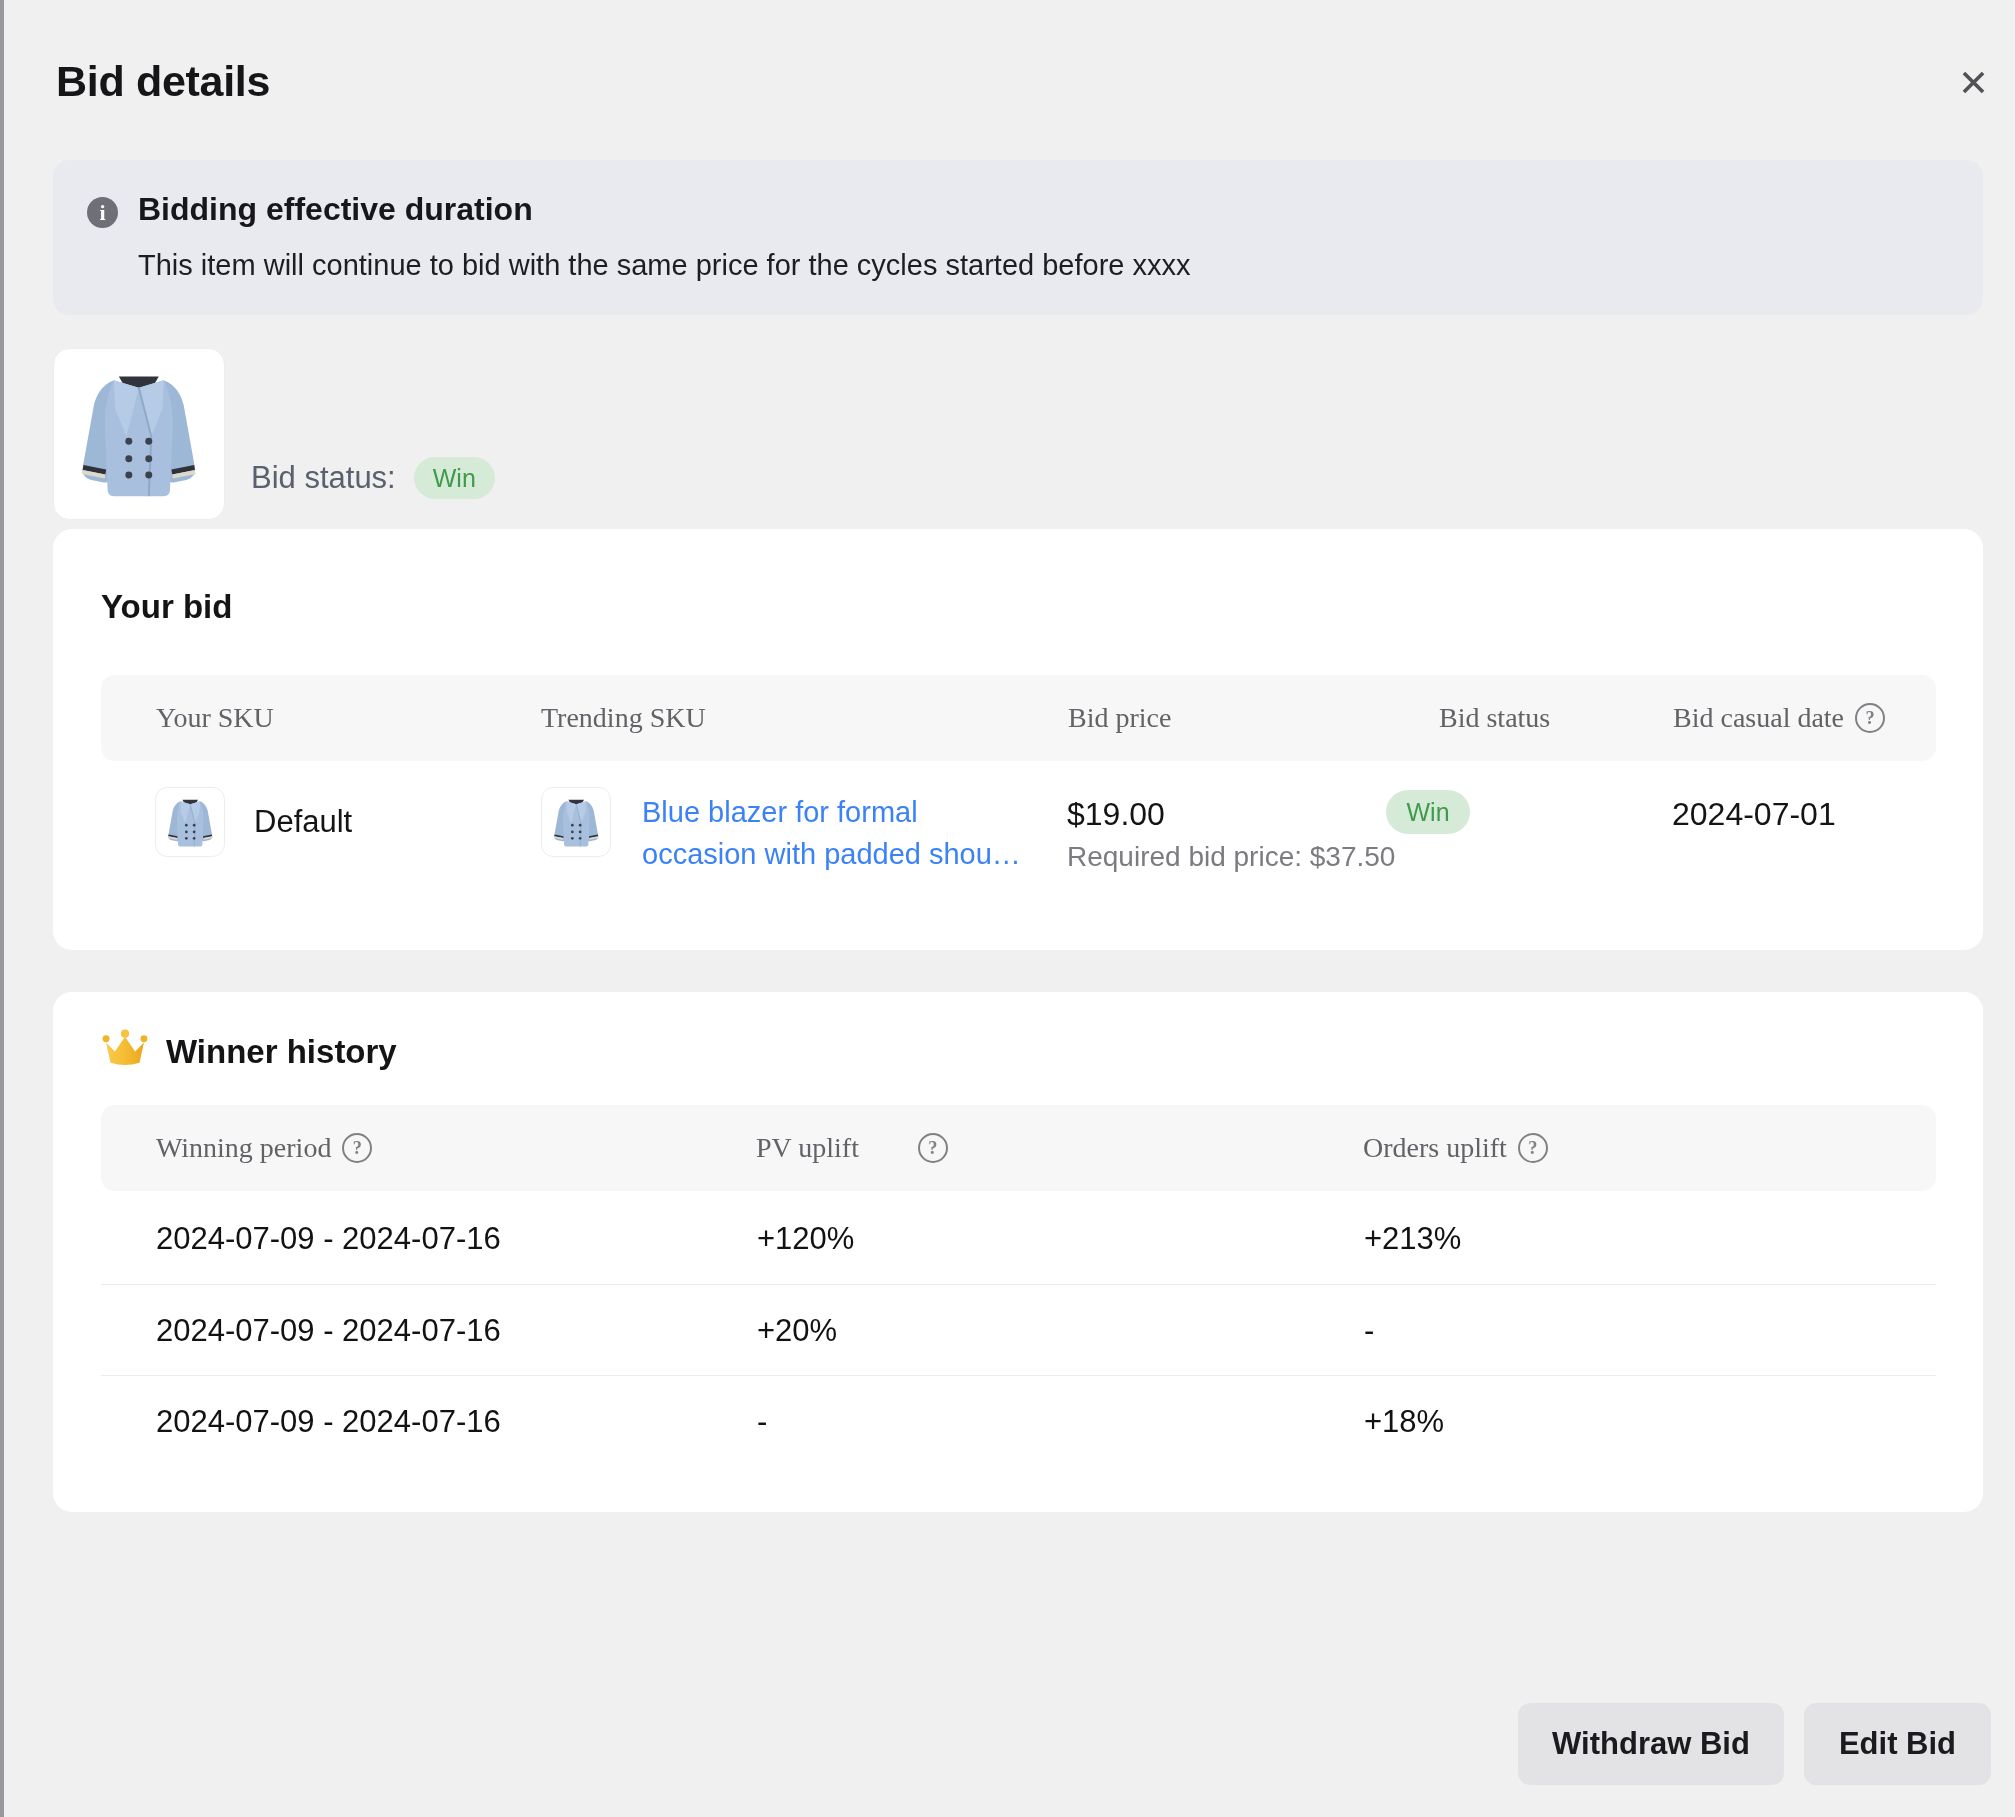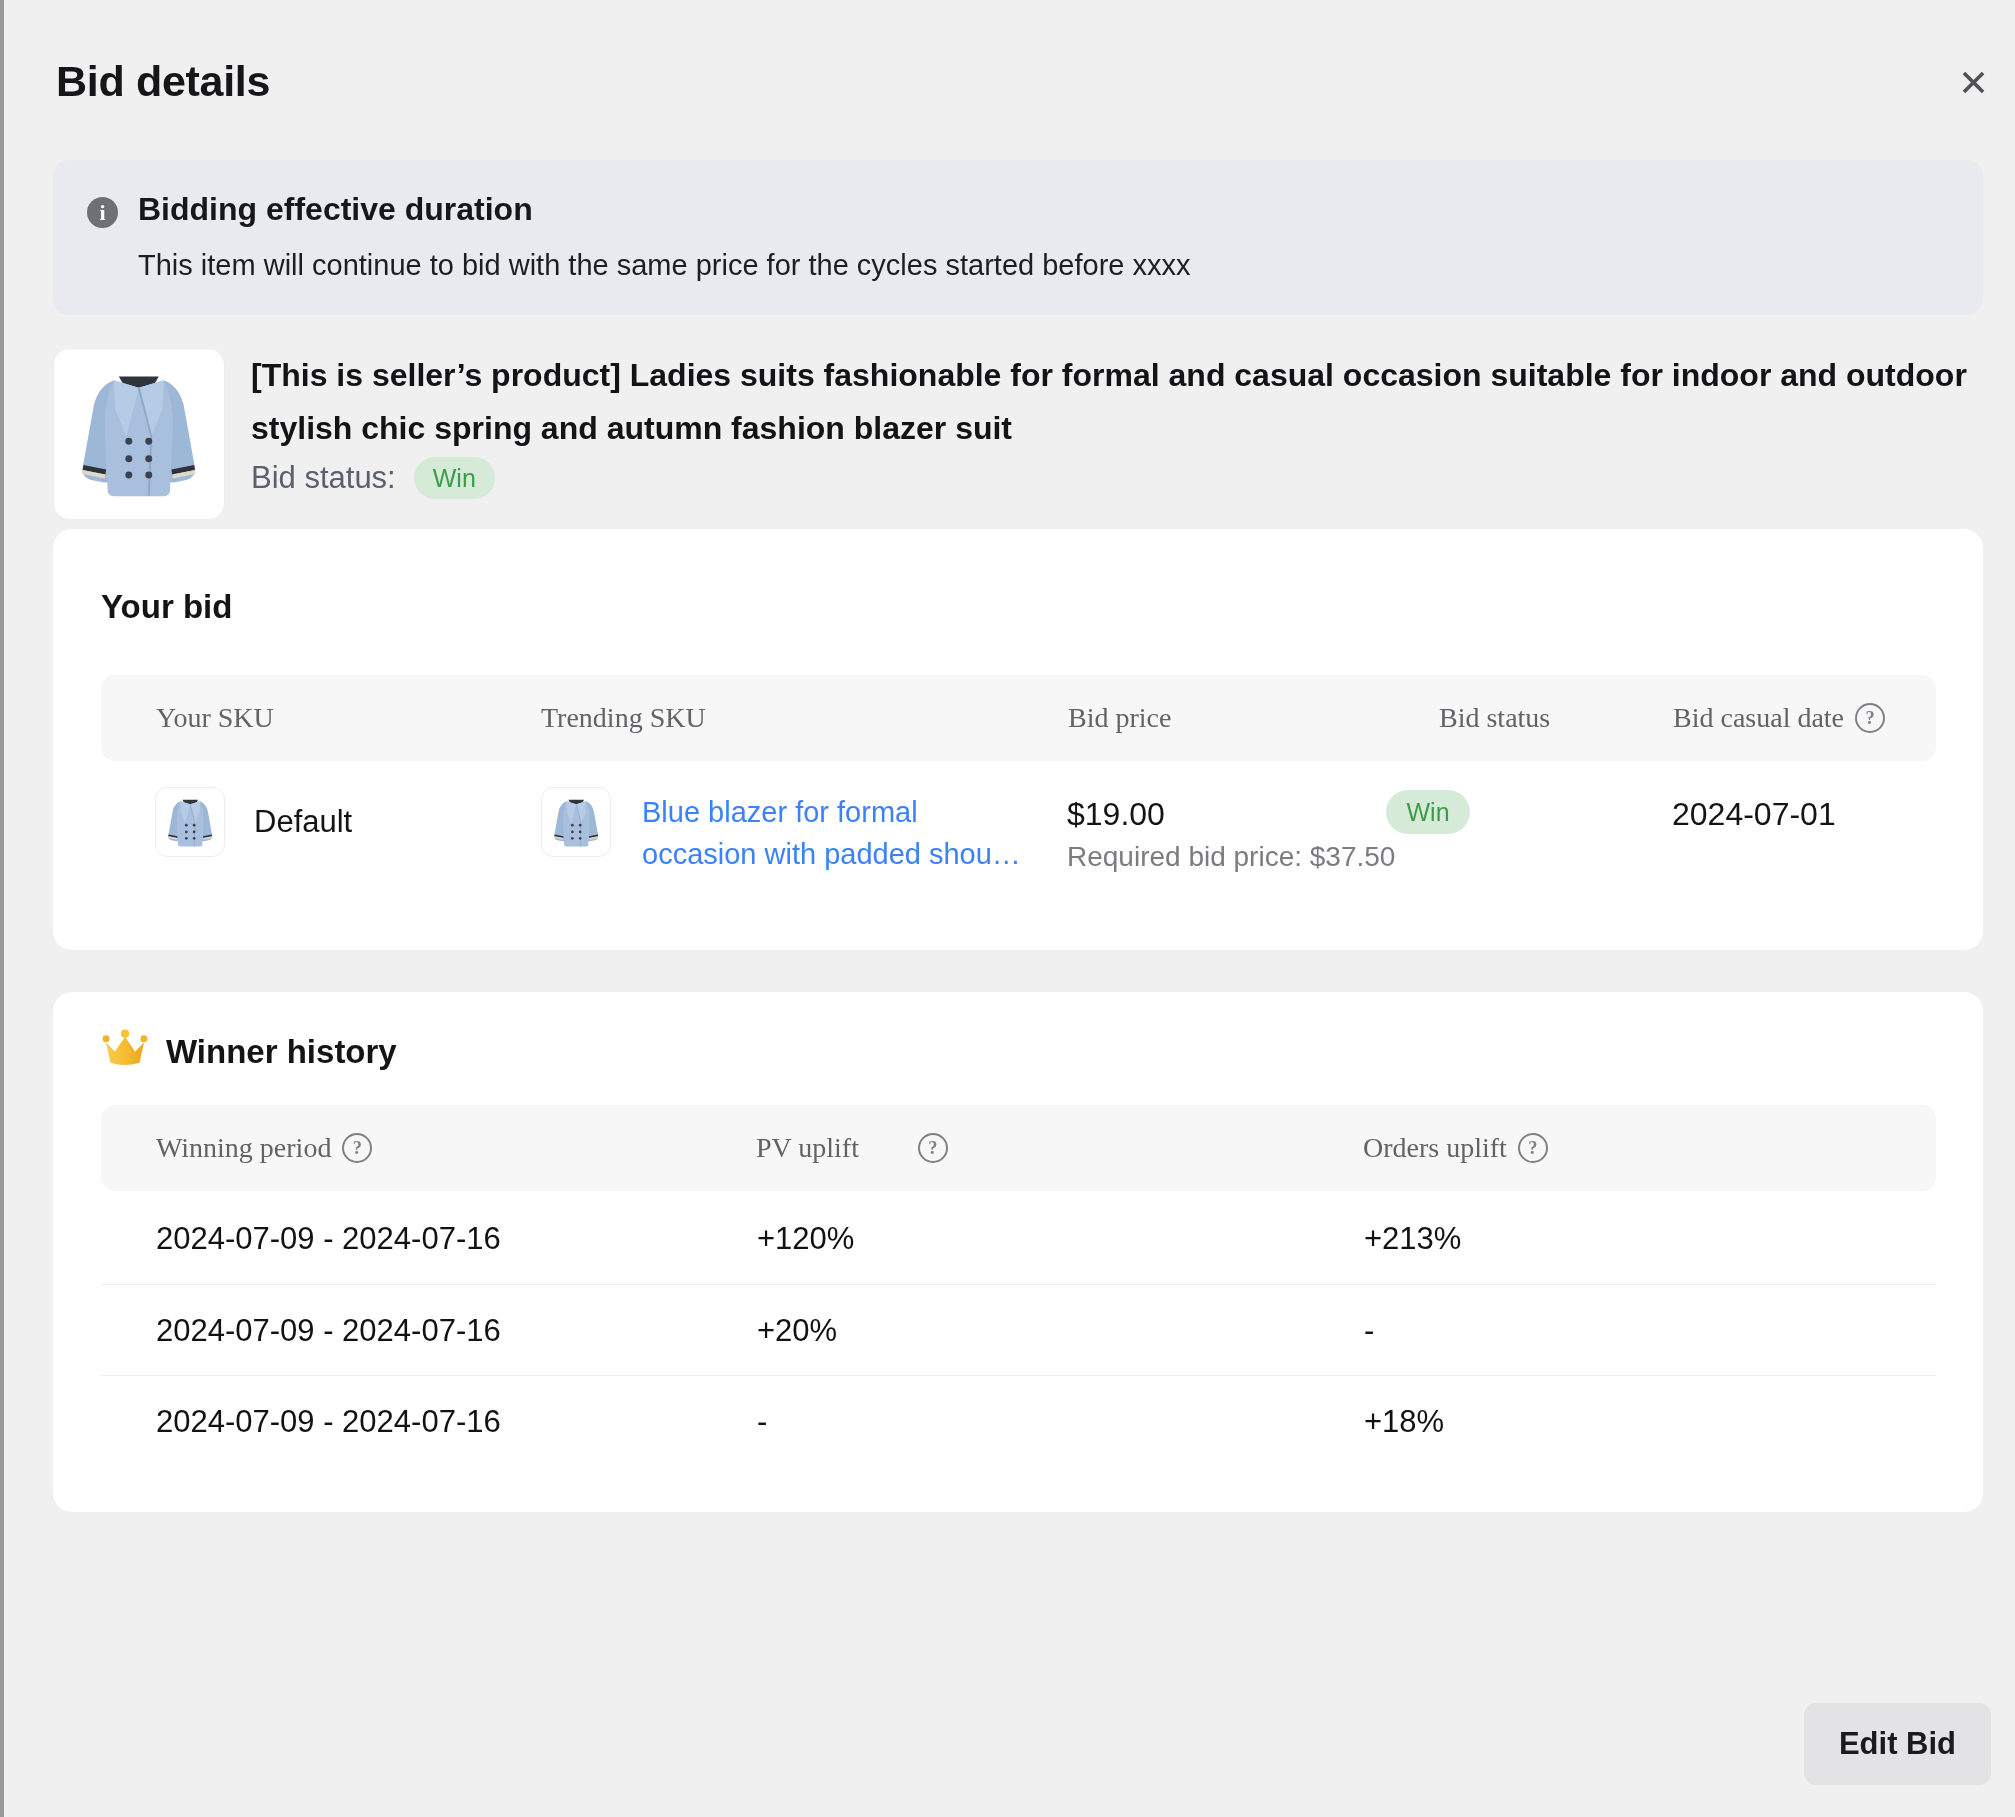--- a/index.html
+++ b/index.html
@@ -114,24 +114,20 @@
     <div class="info-icon">i</div>
     <div class="banner-title">Bidding effective duration</div>
     <div class="banner-desc">This item will continue to bid with the same price for the cycles started before xxxx</div>
   </div>
 
   <div class="abs product-img">
     <svg viewBox="0 0 120 120">
         <use href="#blazer"></use>
       </svg>
   </div>
-  <div class="abs product-title">
-    <div>[This is seller’s product] Ladies suits fashionable for formal and casual occasion suitable for indoor and outdoor</div>
-    <div>stylish chic spring and autumn fashion blazer suit</div>
-  </div>
   <div class="abs bid-status-row">
     <span class="bid-status-label">Bid status:</span>
     <span class="pill">Win</span>
   </div>
 
   <div class="abs card your-bid-card">
     <h2 style="left:48px;top:59px;">Your bid</h2>
 
     <div class="table-head" style="top:146px;">
       <div class="col" style="left:55px;">
@@ -213,16 +209,17 @@
       <div class="wh-cell" style="left:656px;">+20%</div>
       <div class="wh-cell" style="left:1263px;">-</div>
     </div>
     <div class="wh-row bordered" style="top:383px;">
       <div class="wh-cell" style="left:55px;">2024-07-09 - 2024-07-16</div>
       <div class="wh-cell" style="left:656px;">-</div>
       <div class="wh-cell" style="left:1263px;">+18%</div>
     </div>
   </div>
 
+  <button class="btn withdraw">Withdraw Bid</button>
   <button class="btn edit">Edit Bid</button>
 
 </div>
 
 
 </body></html>

